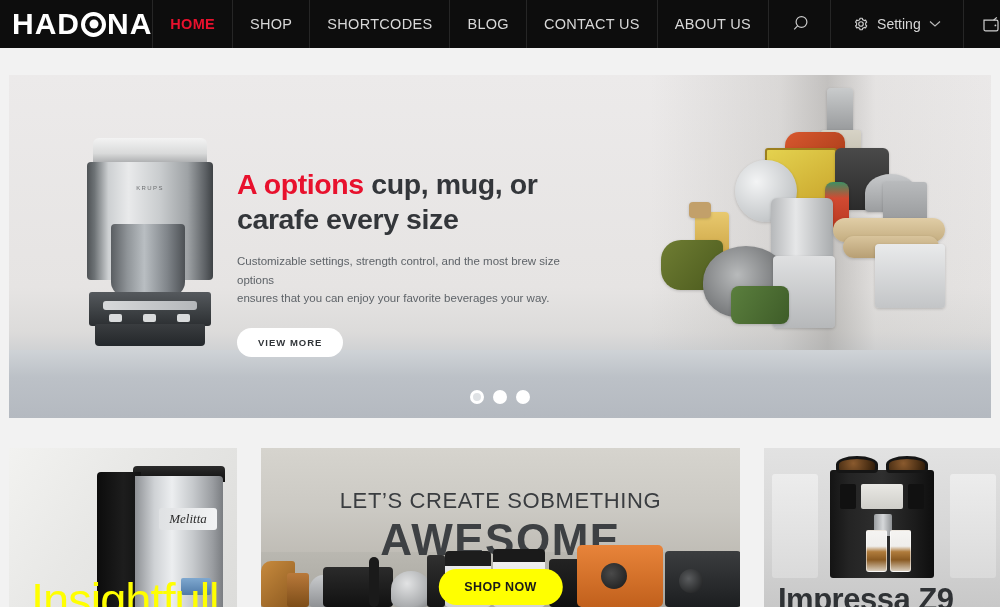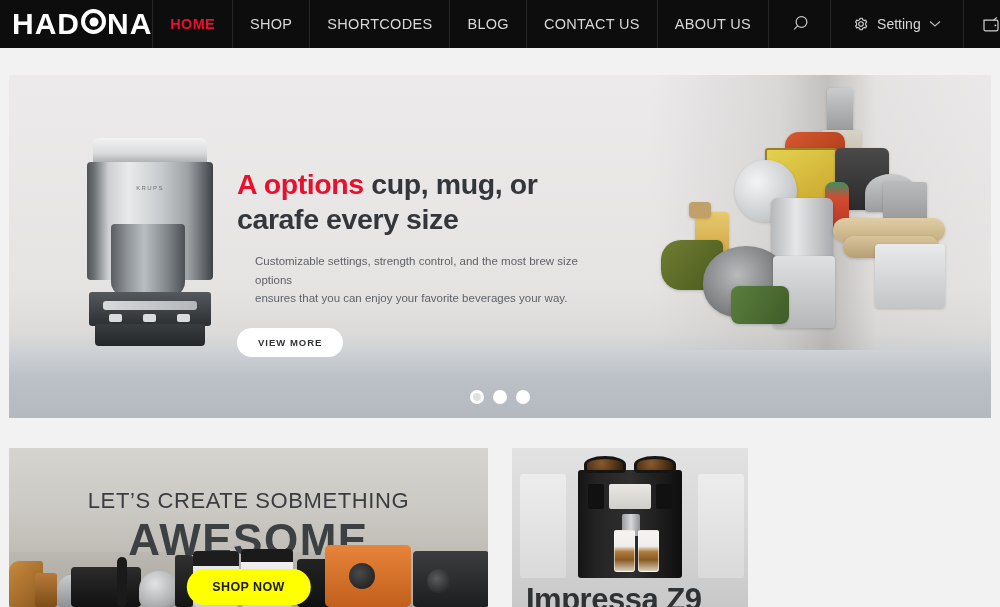--- a/index.html
+++ b/index.html
@@ -22,21 +22,21 @@
     width: 178px;
     display: flex; align-items: center;
     padding-left: 12px;
     border-right: 1px solid #262626;
   }
   .logo {
     color: #ffffff;
     font-size: 30px;
     font-weight: bold;
     letter-spacing: 1px;
-    display: flex; 
+    display: flex; align-items: center;
     line-height: 1;
   }
   .logo-ring {
     display: inline-block;
     width: 25px; height: 25px;
     border: 4px solid #ffffff;
     border-radius: 50%;
     position: relative;
     margin: 0 1px;
   }
@@ -157,21 +157,20 @@
   .hero-copy { position: absolute; left: 228px; top: 92px; width: 350px; }
   .hero-title {
     font-size: 28.5px; font-weight: bold; color: #33363a;
     line-height: 1.23; letter-spacing: -.4px;
   }
   .hero-title .accent { color: #e8112d; }
   .hero-sub {
     margin-top: 15px;
     font-size: 11.5px; color: #5e6368; line-height: 1.62;
     max-width: 340px;
-    margin-left: 18px;
   }
   .hero-btn {
     display: inline-block; margin-top: 20px;
     background: #ffffff; color: #303438;
     font-size: 9.5px; font-weight: bold; letter-spacing: 1px;
     padding: 9px 21px; border-radius: 20px; border: none;
     cursor: pointer;
   }
   .dots {
     position: absolute; left: 0; right: 0; bottom: 14px;
@@ -400,20 +399,30 @@
     <div class="dots">
       <span class="dot active"></span>
       <span class="dot"></span>
       <span class="dot"></span>
     </div>
   </div>
 </div>
 
 <div class="cards">
 
+  <div class="card card-left">
+    <div class="melitta">
+      <div class="mel-lid"></div>
+      <div class="mel-dark"></div>
+      <div class="mel-steel"></div>
+      <div class="mel-logo">Melitta</div>
+      <div class="mel-screen"></div>
+    </div>
+    <div class="card-tag-yellow">Insightfull</div>
+  </div>
 
   <div class="card card-mid">
     <div class="mid-wall"></div>
     <div class="mid-line1">LET’S CREATE SOBMETHING</div>
     <div class="mid-line2">AWESOME</div>
     <div class="mid-appliances">
       <i style="left:0px;top:16px;width:34px;height:46px;background:linear-gradient(135deg,#c78a3d,#8d5a20);border-radius:10px 3px 3px 3px;"></i>
       <i style="left:26px;top:28px;width:22px;height:34px;background:linear-gradient(180deg,#b9793a,#7d4d18);border-radius:3px;"></i>
       <i style="left:48px;top:30px;width:28px;height:32px;background:linear-gradient(180deg,#c9cbcd,#8f9194);border-radius:50% 50% 4px 4px;"></i>
       <i style="left:62px;top:22px;width:70px;height:40px;background:linear-gradient(180deg,#2b2b2b,#111);border-radius:4px;"></i>

